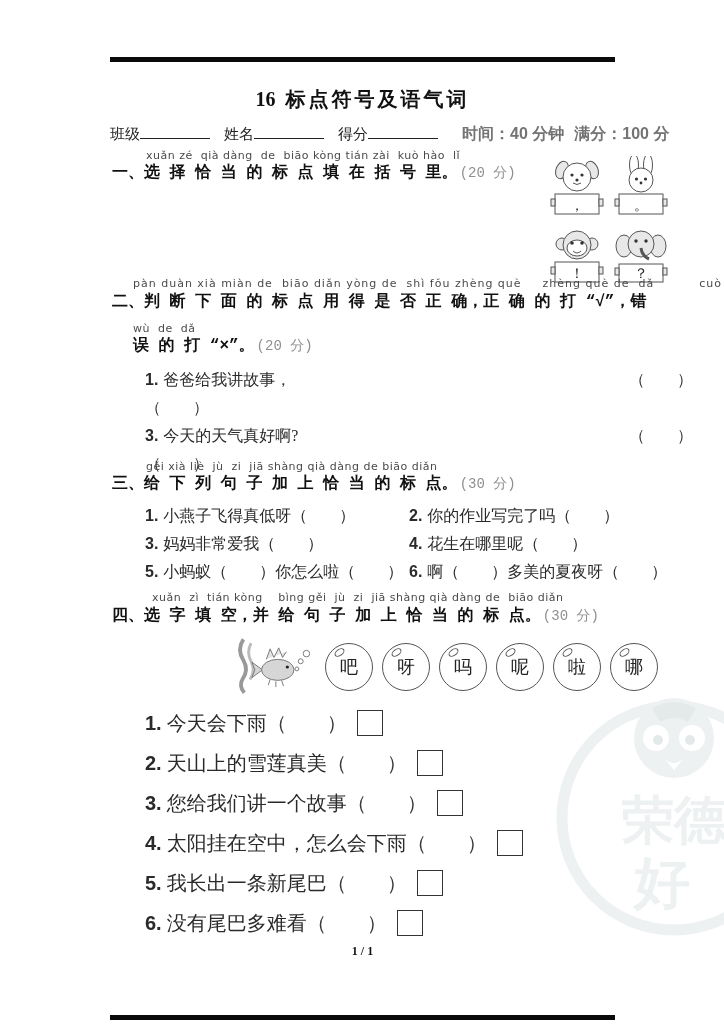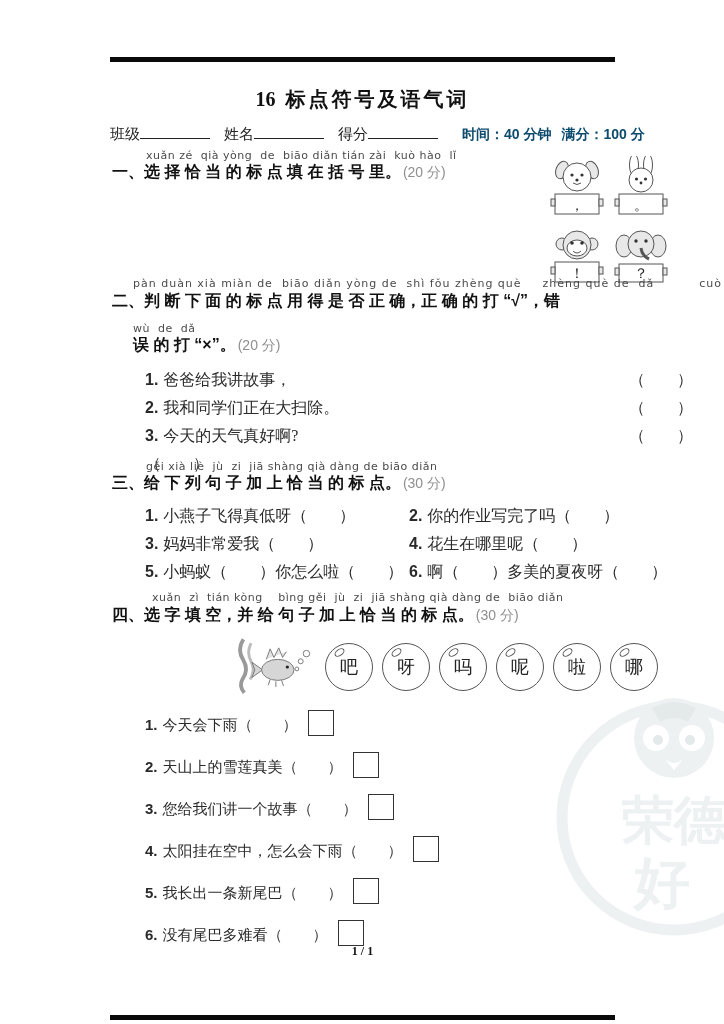--- a/index.html
+++ b/index.html
@@ -7,23 +7,23 @@
         font-family:"Liberation Serif",serif;color:#222;}
   .rule{position:absolute;left:110px;width:505px;height:5px;background:#0a0a0a;}
   .top-rule{top:57px;}
   .bottom-rule{top:1015px;}
   .title{position:absolute;top:86px;left:110px;width:505px;text-align:center;
          font-weight:bold;font-size:20px;color:#111;}
   .title-num{font-family:"Liberation Serif",serif;margin-right:10px;}
   .title-text{letter-spacing:3px;}
   .header-row{position:absolute;top:123px;left:110px;width:560px;font-size:15px;white-space:nowrap;}
   .blank{display:inline-block;width:70px;height:15px;border-bottom:1px solid #222;margin-right:14px;}
-  .accent{color:#0c4a6e;font-family:"Liberation Sans",sans-serif;font-weight:bold;font-size:14px;margin-left:10px;}
+  .accent{color:#737373;font-family:"Liberation Sans",sans-serif;font-weight:bold;font-size:16px;margin-left:10px;}
   .pinyin{font-family:"DejaVu Sans",sans-serif;font-size:11px;color:#4a4a4a;letter-spacing:0.5px;white-space:pre;}
-  .sec-title{font-family:Liberation Sans, sans-serif;font-weight:bold;font-size:16px;color:#111;white-space:nowrap;}
+  .sec-title{font-family:Liberation Mono, monospace;font-weight:bold;font-size:16px;color:#111;white-space:nowrap;}
   .score{color:#8f8f8f;font-weight:normal;font-size:14px;margin-left:2px;}
   .sec{position:absolute;left:112px;width:548px;z-index:1;}
   .sec1{top:149px;} .sec2{top:276px;} .sec3{top:460px;} .sec4{top:590px;}
   .ml{margin-left:34px;}
   .qlist{margin-top:8px;padding-left:33px;font-size:16px;line-height:31px;color:#2a2a2a;white-space:nowrap;}
   .qnum{font-family:"Liberation Sans",sans-serif;font-weight:bold;margin-right:5px;}
   .q2row{display:flex;justify-content:space-between;width:548px;padding-left:33px;
          font-size:16px;line-height:28px;color:#2a2a2a;white-space:nowrap;}
   .q2list{margin-top:10px;}
   .paren{color:#3a3a3a;}
@@ -31,21 +31,21 @@
   .q3row{display:grid;grid-template-columns:297px auto;}
   .q3cell{padding-left:33px;white-space:nowrap;}
   .q3cell.rightcol{padding-left:0;}
   .animals{position:absolute;left:548px;top:156px;z-index:1;display:grid;
            grid-template-columns:58px 58px;gap:4px 6px;}
   .bubble-row{margin-top:6px;margin-left:118px;display:flex;align-items:center;gap:9px;height:70px;}
   .bubble{position:relative;width:46px;height:46px;border:1.5px solid #555;border-radius:50%;
           display:flex;align-items:center;justify-content:center;font-size:18px;color:#222;background:#fff;}
   .bubble .shine{position:absolute;top:5px;left:8px;width:9px;height:5px;border:1.3px solid #555;
           border-radius:50%;transform:rotate(-35deg);}
-  .q4list{margin-top:8px;padding-left:33px;font-size:15px;color:#2a2a2a;}
+  .q4list{margin-top:8px;padding-left:33px;font-size:20px;color:#2a2a2a;}
   .q4row{margin-bottom:14px;line-height:25px;white-space:nowrap;}
   .ansbox{display:inline-block;width:24px;height:24px;border:1.3px solid #333;margin-left:10px;vertical-align:-6px;background:#fff;}
   .footer{position:absolute;top:944px;left:110px;width:505px;text-align:center;
           font-weight:bold;font-size:12px;color:#111;}
   .watermark{position:absolute;top:690px;left:556px;z-index:0;}
   svg text{font-family:"Liberation Serif",serif;}
 </style>
 </head>
 <body>
 
@@ -72,21 +72,21 @@
 
   <div class="title">
     <span class="title-num">16</span><span class="title-text">标点符号及语气词</span>
   </div>
 
   <div class="header-row">
     <span>班级</span><span class="blank"></span><span>姓名</span><span class="blank"></span><span>得分</span><span class="blank"></span><span class="accent">时间：40 分钟</span><span class="accent">满分：100 分</span>
   </div>
 
   <div class="sec sec1">
-    <div class="pinyin ml">xuǎn zé  qià yòng  de  biāo diǎn tián zài  kuò hào  lǐ</div>
+    <div class="pinyin ml">xuǎn zé  qià dàng  de  biāo kòng tián zài  kuò hào  lǐ</div>
     <div class="sec-title">
       <span>一、选 择 恰 当 的 标 点 填 在 括 号 里。</span><span class="score">(20 分)</span>
     </div>
   </div>
 
   <div class="animals">
     <svg width="58" height="64" viewBox="0 0 56 64">
       <ellipse cx="13" cy="14" rx="6" ry="9" fill="#e8e8e8" stroke="#555" transform="rotate(22 13 14)"></ellipse>
       <ellipse cx="43" cy="14" rx="6" ry="9" fill="#e8e8e8" stroke="#555" transform="rotate(-22 43 14)"></ellipse>
       <circle cx="28" cy="21" r="14" fill="#fff" stroke="#555"></circle>
@@ -144,21 +144,20 @@
     <div class="pinyin" style="margin-left:21px;margin-top:10px;">wù  de  dǎ</div>
     <div class="sec-title" style="margin-left:21px;">
       <span>误 的 打 “×”。</span><span class="score">(20 分)</span>
     </div>
     <div class="q2list">
       <div class="q2row">
           <span><span class="qnum">1.</span><span>爸爸给我讲故事，</span></span>
           <span class="paren">（　　）</span>
         </div>
       <div class="q2row">
-          <span><span class="qnum">2.</span><span>我和同学们正在大扫除。</span></span>
           <span class="paren">（　　）</span>
         </div>
       <div class="q2row">
           <span><span class="qnum">3.</span><span>今天的天气真好啊?</span></span>
           <span class="paren">（　　）</span>
         </div>
       <div class="q2row">
           <span class="paren">（　　）</span>
         </div>
     </div>

